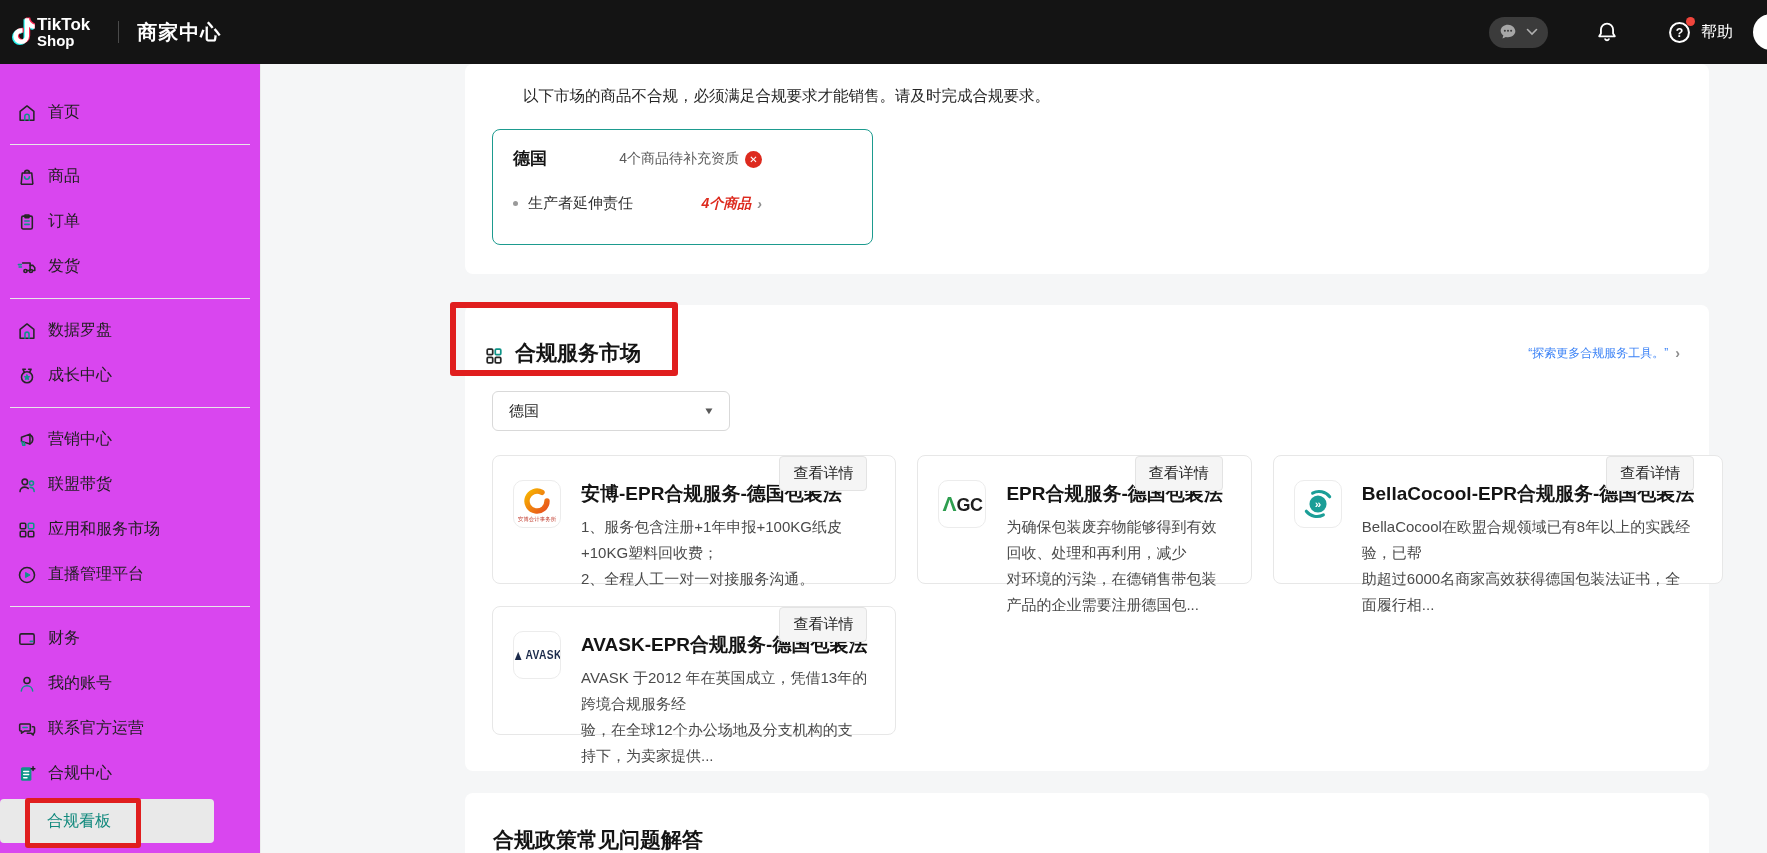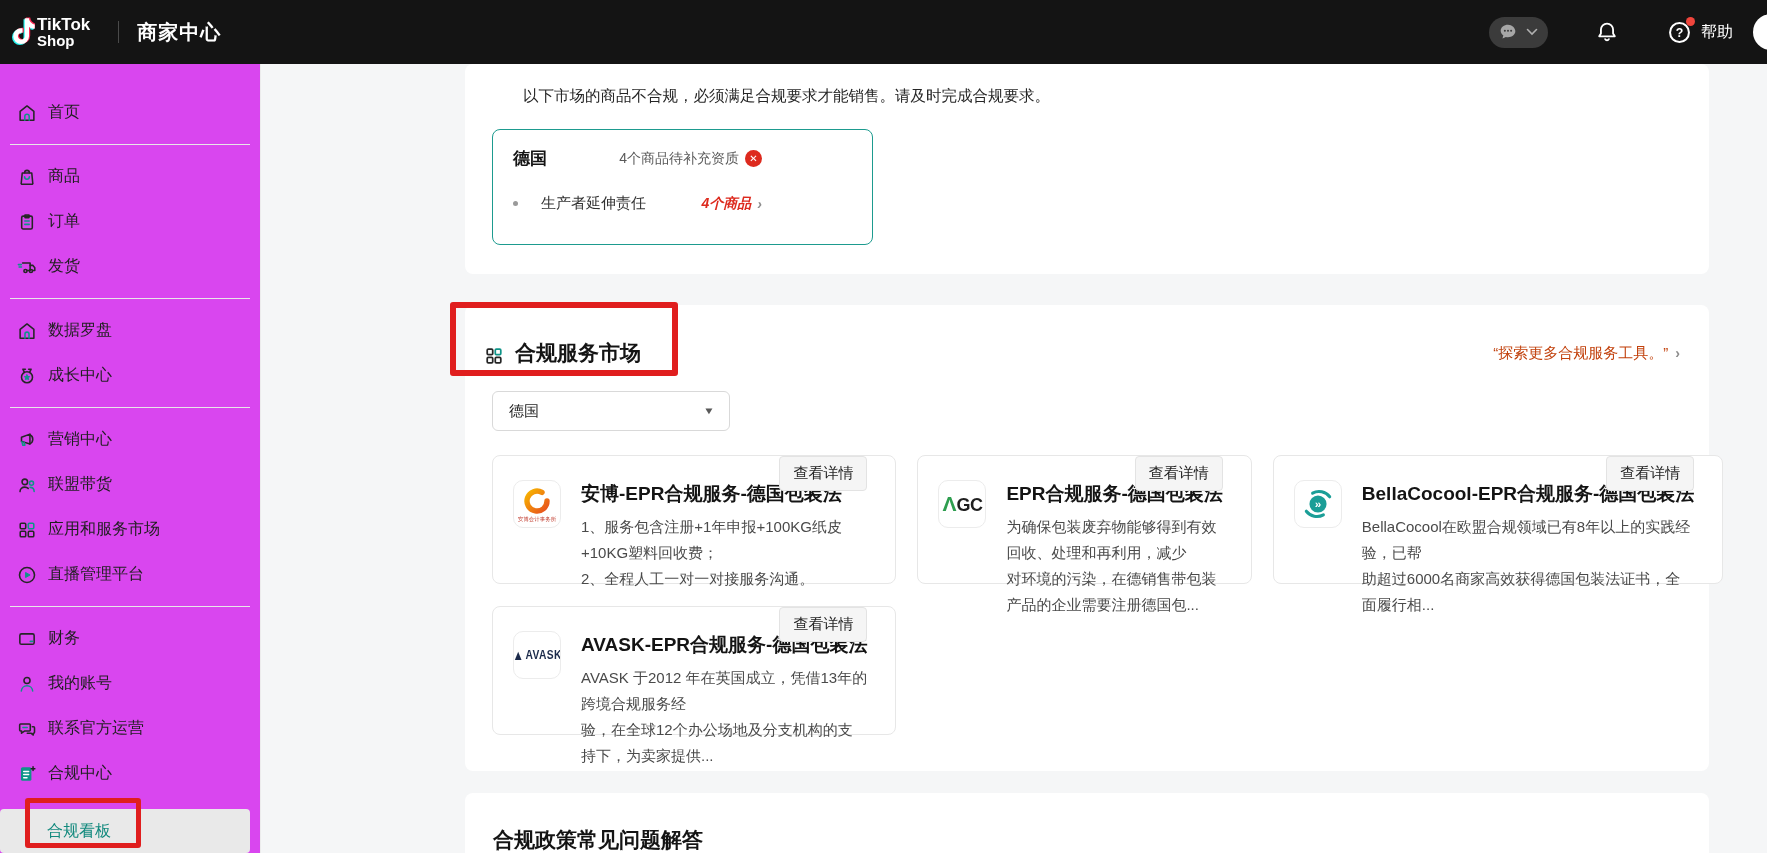--- a/index.html
+++ b/index.html
@@ -29,51 +29,51 @@
             background:#ffffff; z-index:31; cursor:pointer; }
 
   
   .sidebar { position:absolute; left:0; top:64px; width:261px; height:789px; background:#d946ef;
              border-right:1px solid #ececec; padding-top:26px; z-index:10; }
   .s-item { display:flex; align-items:center; gap:10px; height:45px; padding-left:16px;
             font-size:16px; color:#1f1f1f; cursor:pointer; }
   .s-item .s-ico { width:22px; height:22px; flex:0 0 22px; }
   .s-ico svg { width:22px; height:22px; display:block; }
   .s-div { border:none; border-top:1px solid #e8e8e8; margin:9px 10px; }
-  .s-sub { position:relative; margin-top:13px; width:250px; height:44px; background:#e9e9e9;
+  .s-sub { position:relative; margin-top:3px; width:214px; height:44px; background:#e9e9e9;
            border-radius:4px; display:flex; align-items:center; padding-left:47px;
            color:#12897d; font-size:16px; cursor:pointer; }
 
   
   .main { position:absolute; left:261px; top:64px; width:1506px; height:789px; }
   .card { position:absolute; left:204px; width:1244px; background:#fff; border-radius:8px; }
 
   .alert-card { top:0; height:210px; padding:22px 28px 26px 27px; }
   .alert-msg { margin-left:31px; font-size:15.5px; color:#262626; }
   .market-card { margin-top:22px; width:381px; height:116px; border:1px solid #1d9b8f;
                  border-radius:8px; padding:17px 110px 0 20px; }
   .mk-row1 { display:flex; align-items:center; justify-content:space-between; }
   .mk-name { font-size:17px; font-weight:700; color:#141414; }
-  .mk-status { display:flex; align-items:flex-start; gap:6px; font-size:14px; color:#595959; }
+  .mk-status { display:flex; align-items:flex-end; gap:6px; font-size:14px; color:#595959; }
   .x-badge { width:17px; height:17px; border-radius:50%; background:#dd2a1e; color:#fff;
              display:flex; align-items:center; justify-content:center; font-size:10px; font-weight:700; }
   .mk-row2 { margin-top:24px; display:flex; align-items:center; justify-content:space-between; cursor:pointer; }
-  .mk-left { display:flex; align-items:center; gap:23px; font-size:15px; color:#333; }
+  .mk-left { display:flex; align-items:center; gap:10px; font-size:15px; color:#333; }
   .dot { width:5px; height:5px; border-radius:50%; background:#9a9a9a; }
   .mk-right { display:flex; align-items:center; gap:6px;font-style:italic; }
   .mk-count { font-size:14px; color:#dd2a1e; font-weight:600; }
   .chev { color:#8c8c8c; font-size:14px; font-weight:700; }
 
   .services-card { top:241px; height:466px; padding:30px 29px 0 27px; }
   .svc-head { display:flex; align-items:center; justify-content:space-between; height:36px; }
   .svc-title-wrap { display:flex; align-items:flex-end; gap:10px; margin-left:-9px; }
   .svc-title-wrap svg { width:22px; height:22px; display:block; }
   .svc-title { font-size:21px; font-weight:700; color:#141414; }
   .explore { display:flex; align-items:center; gap:7px; cursor:pointer; }
-  .explore-text { font-size:15px; color:#c2410c; }
+  .explore-text { font-size:12px; color:#3b82f6; }
   .select { margin-top:20px; width:238px; height:40px; border:1px solid #d9d9d9; border-radius:6px;
             background:#fff; display:flex; align-items:center; justify-content:space-between;
             padding:0 14px 0 16px; font-size:15px; color:#1f1f1f; cursor:pointer; }
   .select .sel-chev { color:#595959; font-size:12px; transform:scaleY(.8); }
   .svc-grid { margin-top:24px; display:grid; grid-template-columns:1fr 1fr 1fr; column-gap:21px; row-gap:22px; }
   .svc-item { position:relative; height:129px; border:1px solid #e7e7e7; border-radius:8px;
               padding:26px 28px 0 88px; background:#fff; }
   .logo-tile { position:absolute; left:20px; top:24px; width:48px; height:48px; border:1px solid #ececec;
                border-radius:10px; background:#fff; display:flex; flex-direction:column;
                align-items:center; justify-content:center; overflow:hidden; }

